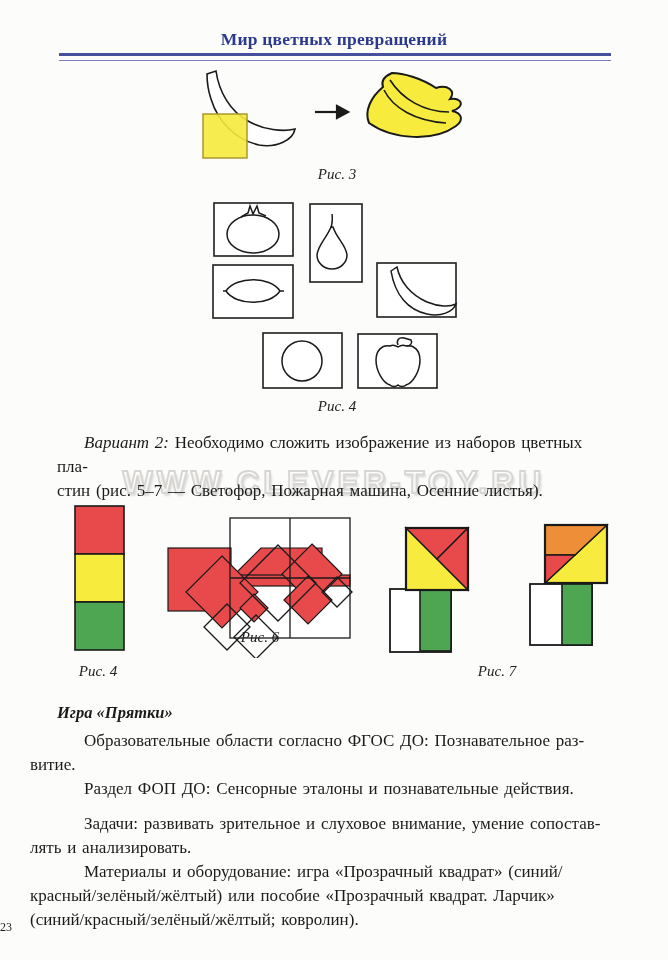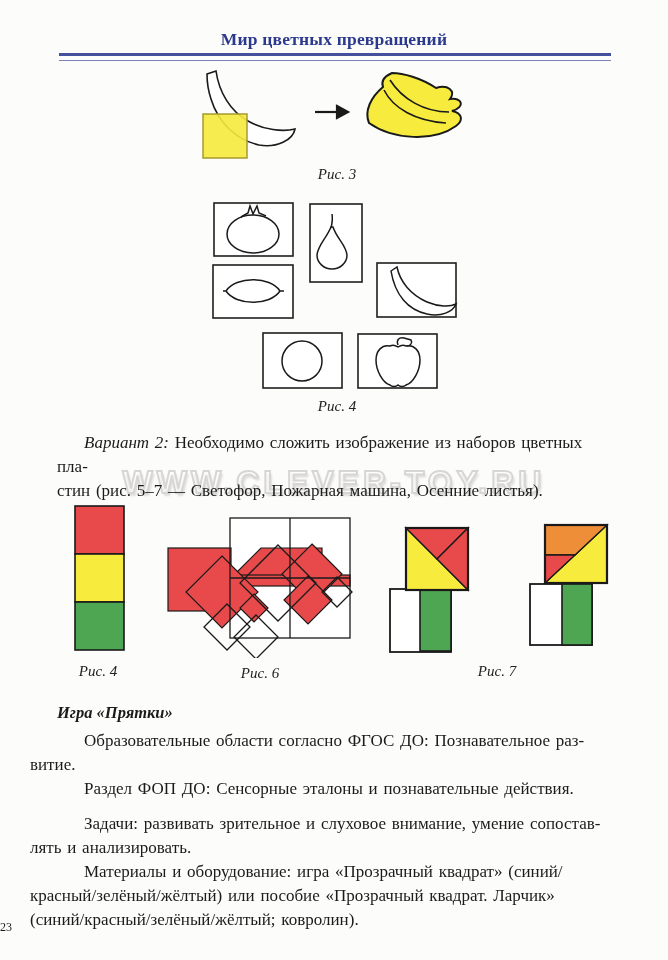--- a/index.html
+++ b/index.html
@@ -137,21 +137,21 @@
       <line x1="290" y1="518" x2="290" y2="638"></line>
       <line x1="230" y1="578" x2="350" y2="578"></line>
     </g>
     <g fill="none" stroke="#1a1a1a" stroke-width="1.3">
       <polygon points="278,545 316,583 278,621 240,583"></polygon>
       <polygon points="227,604 250,627 227,650 204,627"></polygon>
       <polygon points="256,615 278,637 256,659 234,637"></polygon>
       <polygon points="337,577 352,592 337,607 322,592"></polygon>
     </g>
   </svg>
-  <div class="caption" style="left:215px;top:665px">Рис. 6</div>
+  <div class="caption" style="left:215px;top:629px">Рис. 6</div>
 
   <svg class="abs" style="left:383px;top:515px" width="232" height="142" viewBox="383 515 232 142">
 
     <g>
       <rect x="390" y="589" width="61" height="63" fill="#ffffff" stroke="#1a1a1a" stroke-width="1.8"></rect>
       <rect x="420" y="589" width="31" height="62" stroke="#1a1a1a" stroke-width="1.6" fill="#4ea552"></rect>
       <g stroke="#1a1a1a" stroke-width="1.4">
         <polygon points="406,528 406,590 468,590" fill="#f7ec3d"></polygon>
         <polygon points="406,528 468,528 437,559" fill="#e8494a"></polygon>
         <polygon points="468,528 468,590 437,559" fill="#e8494a"></polygon>

